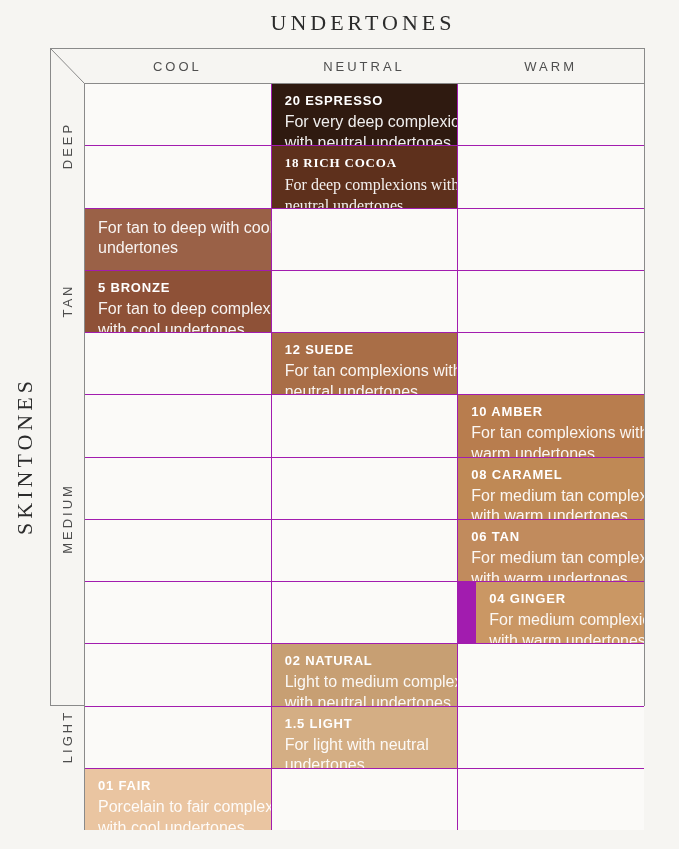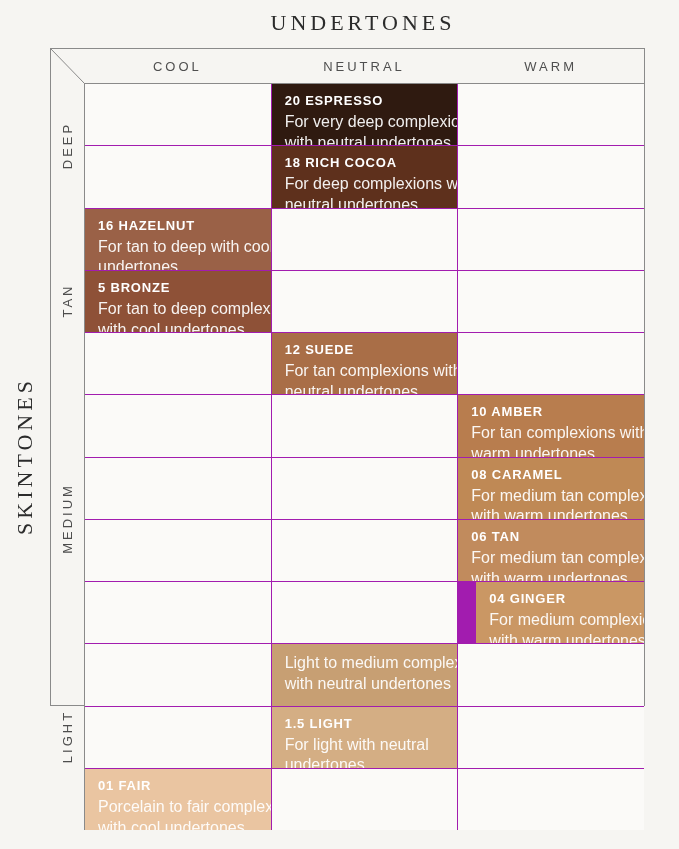--- a/index.html
+++ b/index.html
@@ -132,29 +132,28 @@
 
     <div class="cell"></div>
     <div class="cell swatch" style="background-color: rgb(47, 26, 16);">
       <div class="shade-name">20 ESPRESSO</div>
       <div class="shade-desc">For very deep complexions
 with neutral undertones</div>
     </div>
     <div class="cell"></div>
 
     <div class="cell"></div>
-    <div class="cell swatch" style="background-color: rgb(94, 48, 28);">
+    <div class="cell swatch" style="background-color: rgb(94, 48, 28); font-family: Liberation Serif, serif;">
       <div class="shade-name">18 RICH COCOA</div>
       <div class="shade-desc">For deep complexions with
 neutral undertones</div>
     </div>
     <div class="cell"></div>
 
     <div class="cell swatch" style="background-color: rgb(154, 97, 71);">
-      <div class="shade-name">16 HAZELNUT</div>
       <div class="shade-desc">For tan to deep with cool
 undertones</div>
     </div>
     <div class="cell"></div>
     <div class="cell"></div>
 
     <div class="cell swatch" style="background-color: rgb(142, 81, 55);">
       <div class="shade-name">5 BRONZE</div>
       <div class="shade-desc">For tan to deep complexions
 with cool undertones</div>
@@ -197,20 +196,21 @@
     <div class="cell"></div>
     <div class="cell"></div>
     <div class="cell swatch" style="background-color: rgb(202, 151, 100); margin-left: 18px;">
       <div class="shade-name">04 GINGER</div>
       <div class="shade-desc">For medium complexions
 with warm undertones</div>
     </div>
 
     <div class="cell"></div>
     <div class="cell swatch" style="background-color: rgb(199, 159, 115);">
+      <div class="shade-name">02 NATURAL</div>
       <div class="shade-desc">Light to medium complexions
 with neutral undertones</div>
     </div>
     <div class="cell"></div>
 
     <div class="cell"></div>
     <div class="cell swatch" style="background-color: rgb(212, 174, 132);">
       <div class="shade-name">1.5 LIGHT</div>
       <div class="shade-desc">For light with neutral
 undertones</div>

